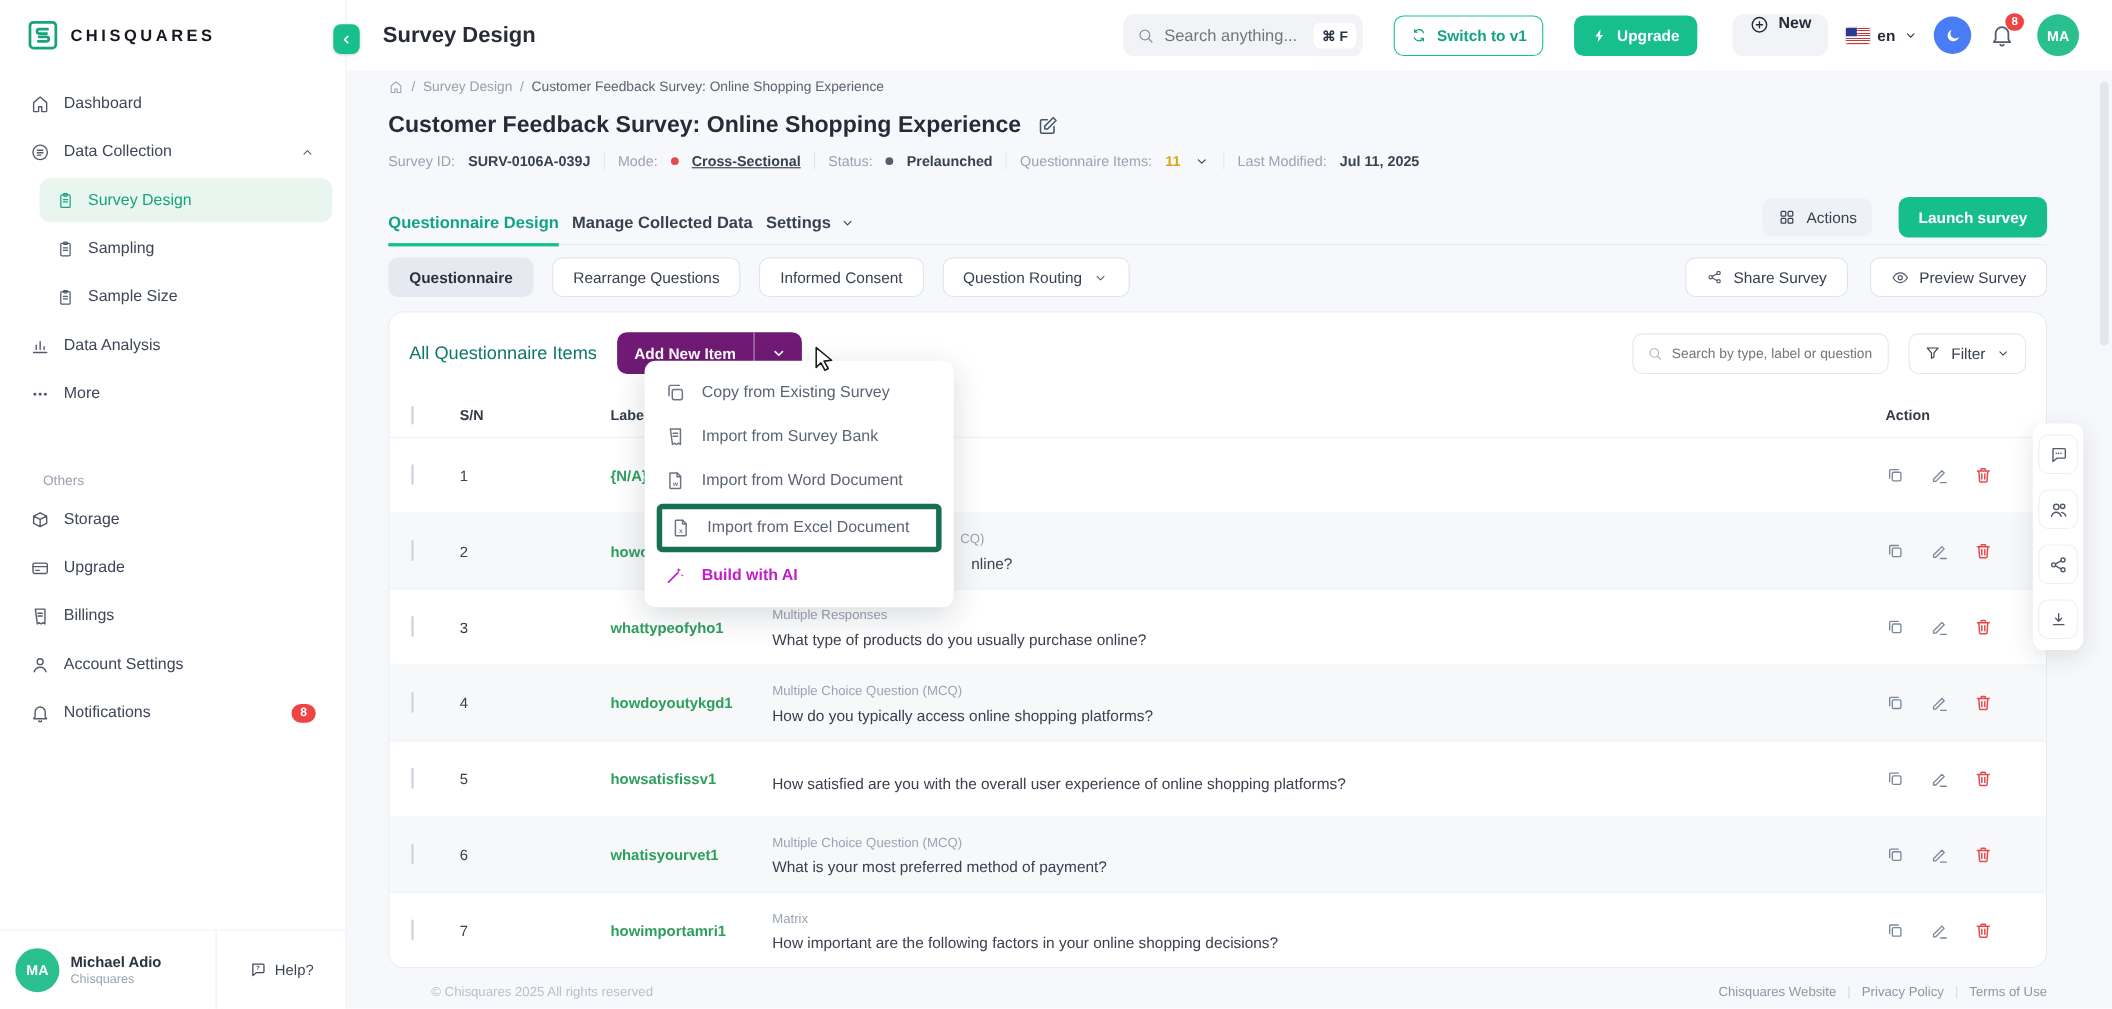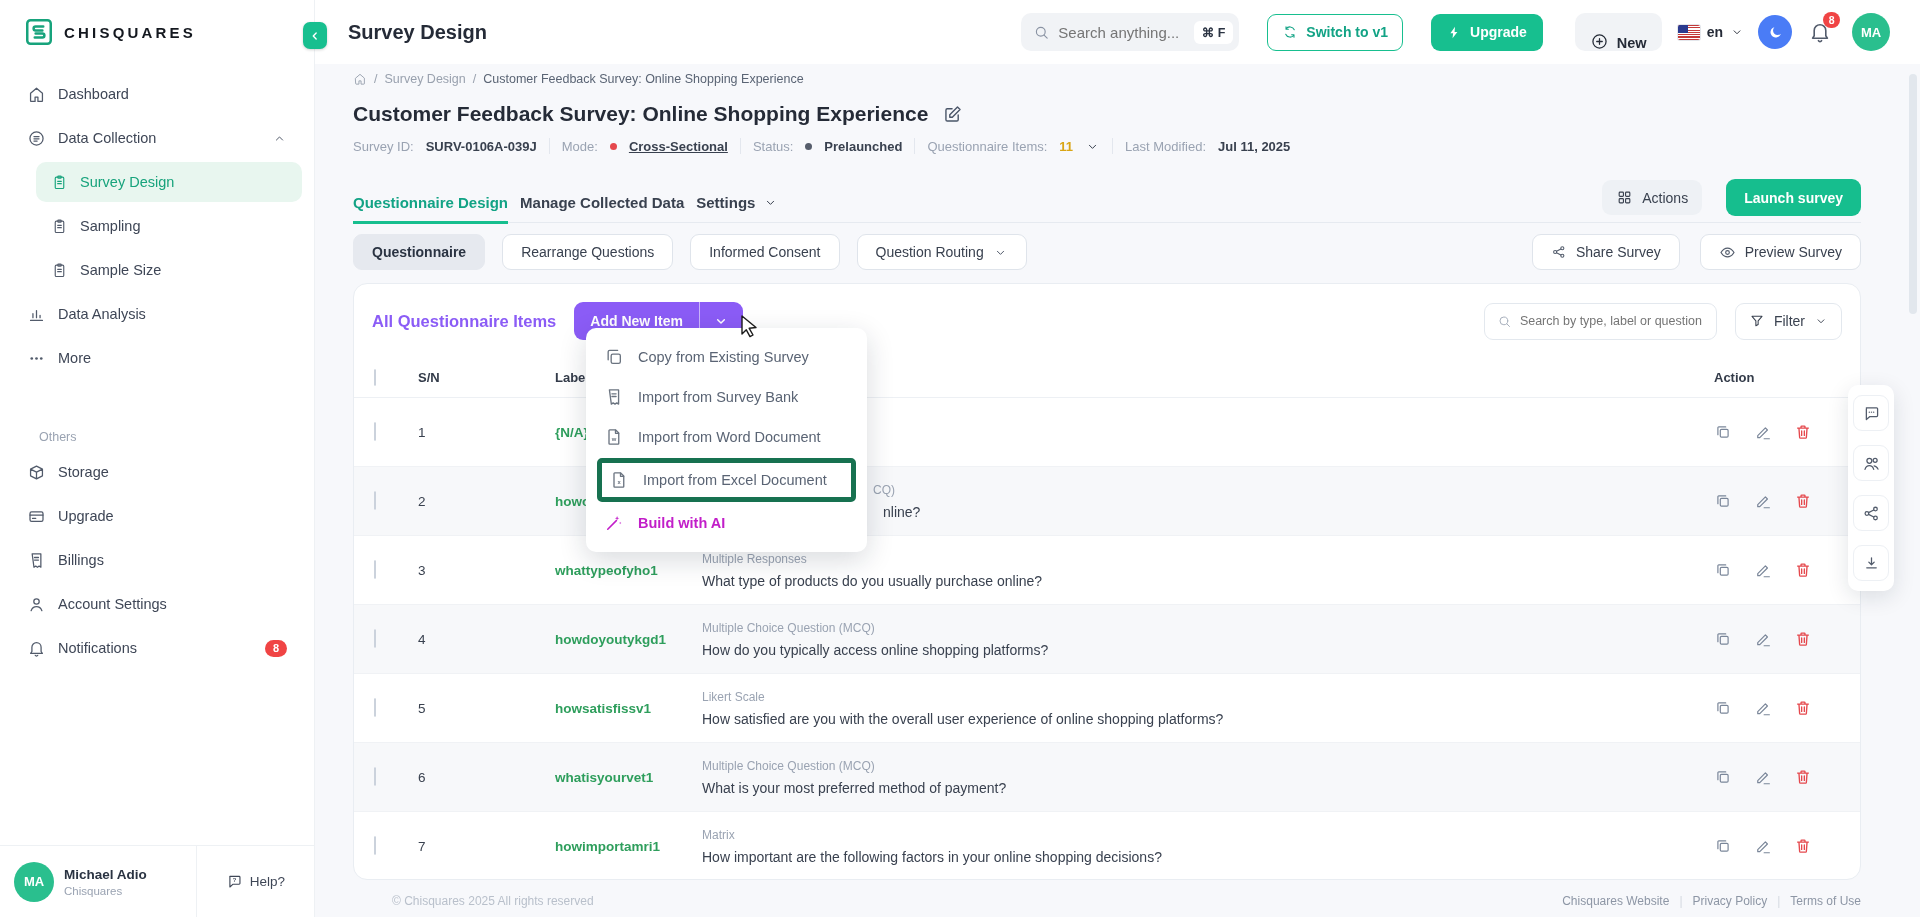--- a/index.html
+++ b/index.html
@@ -33,21 +33,21 @@
   
   .main{flex:1;position:relative;background:#F7F8FB;display:flex;flex-direction:column;min-width:0}
   .collapse-btn{position:absolute;left:-12px;top:22px;width:24px;height:27px;background:#17BF8F;border-radius:7px;color:#fff;display:flex;align-items:center;justify-content:center;z-index:40;box-shadow:0 1px 3px rgba(0,0,0,.18);cursor:pointer}
   .topbar{height:64px;background:#fff;display:flex;align-items:center;padding:0 30px 0 33px;flex-shrink:0}
   .topbar-title{font-size:20px;font-weight:700;color:#252B37}
   .search-pill{margin-left:auto;width:218px;height:38px;background:#F1F3F6;border-radius:10px;display:flex;align-items:center;padding:0 6px 0 12px;gap:8px;color:#8A93A3}
   .search-pill input{border:none;background:transparent;outline:none;flex:1;min-width:0;font-size:15px;color:#5A6474;font-family:inherit}
   .kbd{background:#fff;border-radius:6px;padding:4px 8px;font-size:12.5px;color:#2A3342;font-weight:600;white-space:nowrap}
   .btn-switch{margin-left:28px;height:37px;padding:0 14px;border:1.5px solid #17BF8F;color:#12A385;border-radius:9px;display:flex;align-items:center;gap:8px;font-size:14px;font-weight:600;background:#fff;cursor:pointer;white-space:nowrap}
   .btn-upgrade{margin-left:28px;height:37px;padding:0 16px;background:#17BF8F;color:#fff;border-radius:9px;display:flex;align-items:center;gap:8px;font-size:14px;font-weight:600;cursor:pointer;white-space:nowrap}
-  .btn-new{margin-left:32px;height:38px;padding:0 15px;background:#F1F3F6;border-radius:10px;display:flex;align-items:flex-end;gap:8px;font-size:14.5px;font-weight:600;color:#252B37;cursor:pointer}
+  .btn-new{margin-left:32px;height:38px;padding:0 15px;background:#F1F3F6;border-radius:10px;display:flex;align-items:flex-start;gap:8px;font-size:14.5px;font-weight:600;color:#252B37;cursor:pointer}
   .lang{margin-left:16px;display:flex;align-items:center;gap:7px;font-size:14px;color:#252B37;font-weight:600;cursor:pointer}
   .flag{width:22px;height:15px;border-radius:2px;background:repeating-linear-gradient(to bottom,#C43A3A 0 1.15px,#fff 1.15px 2.3px);position:relative;overflow:hidden;box-shadow:0 0 0 1px #E4E7EC}
   .flag::before{content:"";position:absolute;left:0;top:0;width:10px;height:8px;background:#2B3A8F}
   .moon-btn{margin-left:14px;width:34px;height:34px;border-radius:50%;background:#4A7CF6;display:flex;align-items:center;justify-content:center;cursor:pointer}
   .bell-wrap{margin-left:16px;position:relative;color:#525B6B;cursor:pointer}
   .bell-badge{position:absolute;top:-8px;right:-8px;background:#F04444;color:#fff;border-radius:9px;font-size:10.5px;font-weight:700;padding:2.5px 5.5px;line-height:1}
   .avatar-top{margin-left:20px;width:38px;height:38px;border-radius:50%;background:#2ABF8E;color:#fff;display:flex;align-items:center;justify-content:center;font-weight:700;font-size:13px;cursor:pointer}
 
   .content{flex:1;padding:8px 59px 0 38px;display:flex;flex-direction:column;min-height:0}
   .breadcrumb{display:flex;align-items:center;gap:7px;font-size:12.5px;color:#99A1AE}
@@ -71,22 +71,22 @@
   .btn-launch{height:37px;padding:0 18px;background:#16BE8E;color:#fff;border-radius:9px;font-size:14px;font-weight:700;display:flex;align-items:center;cursor:pointer}
 
   .subtabs-row{margin-top:11px;display:flex;gap:17px;align-items:center}
   .chip{height:36px;padding:0 18px;border-radius:9px;display:flex;align-items:center;gap:9px;font-size:14px;color:#39414F;background:#fff;border:1px solid #DFE4EB;font-weight:500;cursor:pointer;white-space:nowrap}
   .chip.active{background:#E6E9EF;border-color:#E6E9EF;font-weight:600;color:#2A3342}
   .subtabs-right{margin-left:auto;display:flex;gap:20px}
   .chip svg{color:#525B6B}
 
   .card{margin-top:13px;background:#fff;border:1px solid #E9EDF2;border-radius:14px;height:597px;overflow:hidden;position:relative;flex-shrink:0}
   .card-head{height:74px;display:flex;align-items:center;padding:0 18px;gap:18px}
-  .card-title{font-size:16.5px;font-weight:700;color:#8b5cf6}
-  .btn-add{height:38px;display:flex;border-radius:9px;overflow:hidden;color:#fff;font-size:14px;font-weight:600;background:#8b5cf6;cursor:pointer}
+  .card-title{font-size:16.5px;font-weight:400;color:#0f766e}
+  .btn-add{height:38px;display:flex;border-radius:9px;overflow:hidden;color:#fff;font-size:14px;font-weight:600;background:#701a75;cursor:pointer}
   .btn-add .main-part{padding:0 16px;display:flex;align-items:center}
   .btn-add .chev-part{width:44px;display:flex;align-items:center;justify-content:center;border-left:1px solid rgba(255,255,255,.55)}
   .search-small{margin-left:auto;width:233px;height:37px;border:1px solid #E3E8EE;border-radius:9px;display:flex;align-items:center;gap:8px;padding:0 12px;background:#fff;color:#A8B0BD}
   .search-small input{border:none;outline:none;background:transparent;flex:1;min-width:0;font-size:12.5px;color:#5A6474;font-family:inherit}
   .btn-filter{height:37px;padding:0 13px;border:1px solid #E3E8EE;border-radius:9px;display:flex;align-items:center;gap:9px;font-size:14px;color:#39414F;background:#fff;cursor:pointer}
 
   .thead,.trow{display:grid;grid-template-columns:44px 137px 147px 1fr 140px;align-items:center;padding:0 20px}
   .thead{height:40px;border-bottom:1px solid #EDF0F4;font-size:13px;font-weight:700;color:#333B49}
   .trow{height:69px;border-bottom:1px solid #F0F2F5}
   .trow.alt{background:#F7F8FA}
@@ -531,21 +531,20 @@
                 <path class="i" style="stroke-width:1.8" d="M4.8 6.8h14.4M9.4 6.8V5a.8.8 0 0 1 .8-.8h3.6a.8.8 0 0 1 .8.8v1.8M6.6 6.8l.9 12.4a1 1 0 0 0 1 .9h7a1 1 0 0 0 1-.9l.9-12.4M10.2 10.5v6M13.8 10.5v6"></path>
               </svg>
           </div>
         </div>
 
         <div class="trow">
           <div><span class="cb"></span></div>
           <div class="cell-sn">5</div>
           <div class="cell-label">howsatisfissv1</div>
           <div>
-            <div class="qtype">Likert Scale</div>
             <div class="qtext">How satisfied are you with the overall user experience of online shopping platforms?</div>
           </div>
           <div class="cell-action">
             <svg class="act-ic" width="18" height="18" viewBox="0 0 24 24">
                 <rect class="i" x="8.4" y="8.4" width="10.4" height="10.4" rx="1.6"></rect>
                 <path class="i" d="M5.2 15.6V6.4A1.2 1.2 0 0 1 6.4 5.2h9.2"></path>
               </svg>
             <svg class="act-ic" width="18" height="18" viewBox="0 0 24 24">
                 <path class="i" d="M5 16.8 15.2 6.6l2.7 2.7L7.7 19.5H5zM13.5 21h7"></path>
               </svg>

